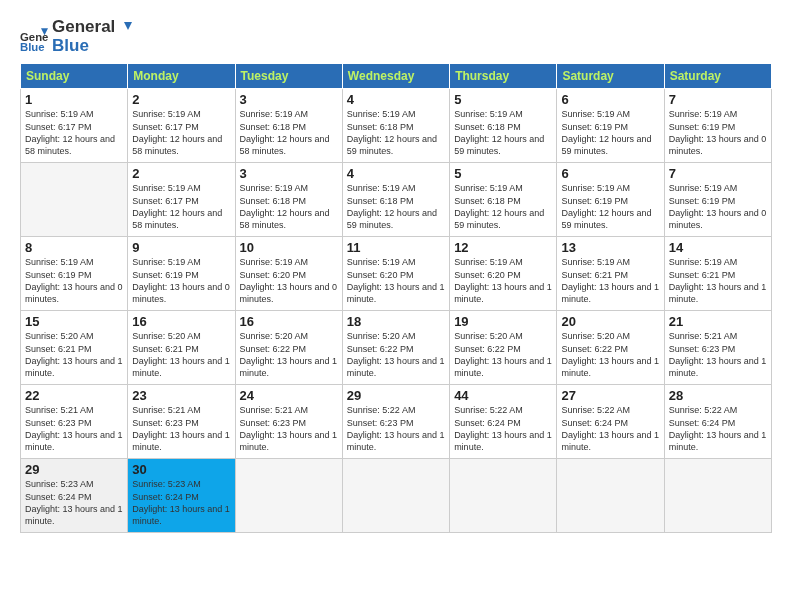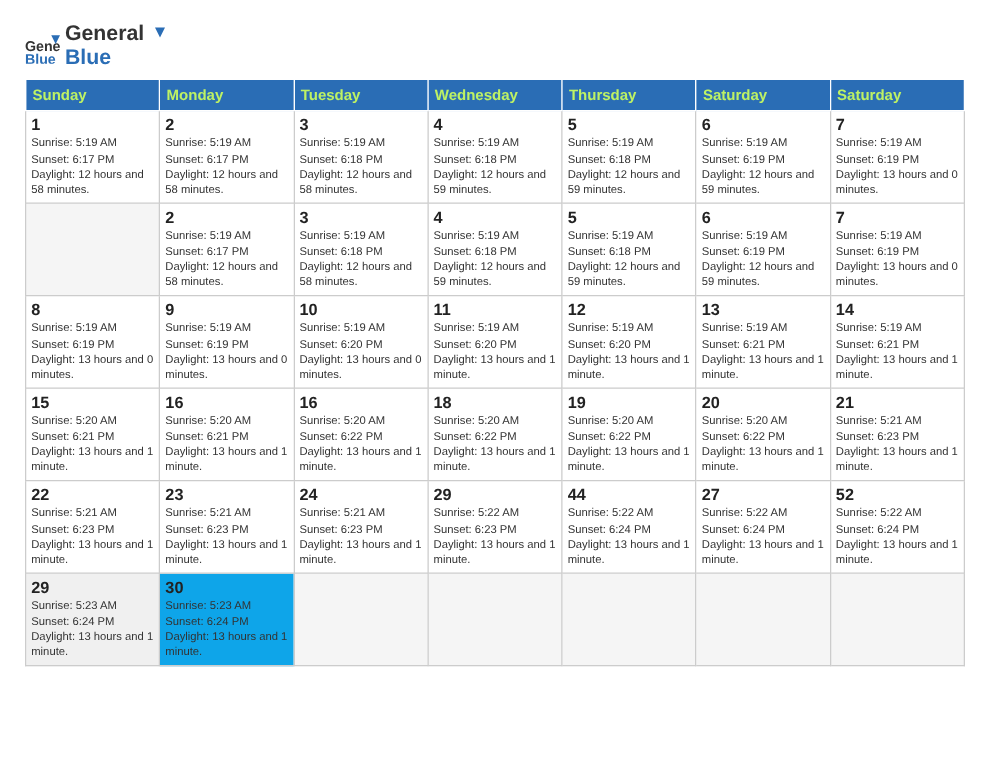--- a/index.html
+++ b/index.html
@@ -258,21 +258,21 @@
           </td>
           <td>
             <span class="day-num">44</span>
             <div class="cell-text">Sunrise: 5:22 AM<br>Sunset: 6:24 PM<br>Daylight: 13 hours and 1 minute.</div>
           </td>
           <td>
             <span class="day-num">27</span>
             <div class="cell-text">Sunrise: 5:22 AM<br>Sunset: 6:24 PM<br>Daylight: 13 hours and 1 minute.</div>
           </td>
           <td>
-            <span class="day-num">52</span>
+            <span class="day-num">28</span>
             <div class="cell-text">Sunrise: 5:22 AM<br>Sunset: 6:24 PM<br>Daylight: 13 hours and 1 minute.</div>
           </td>
         </tr>
         <tr>
           <td style="background: rgb(240, 240, 240);">
             <span class="day-num">29</span>
             <div class="cell-text">Sunrise: 5:23 AM<br>Sunset: 6:24 PM<br>Daylight: 13 hours and 1 minute.</div>
           </td>
           <td style="background: #0ea5e9;">
             <span class="day-num">30</span>

